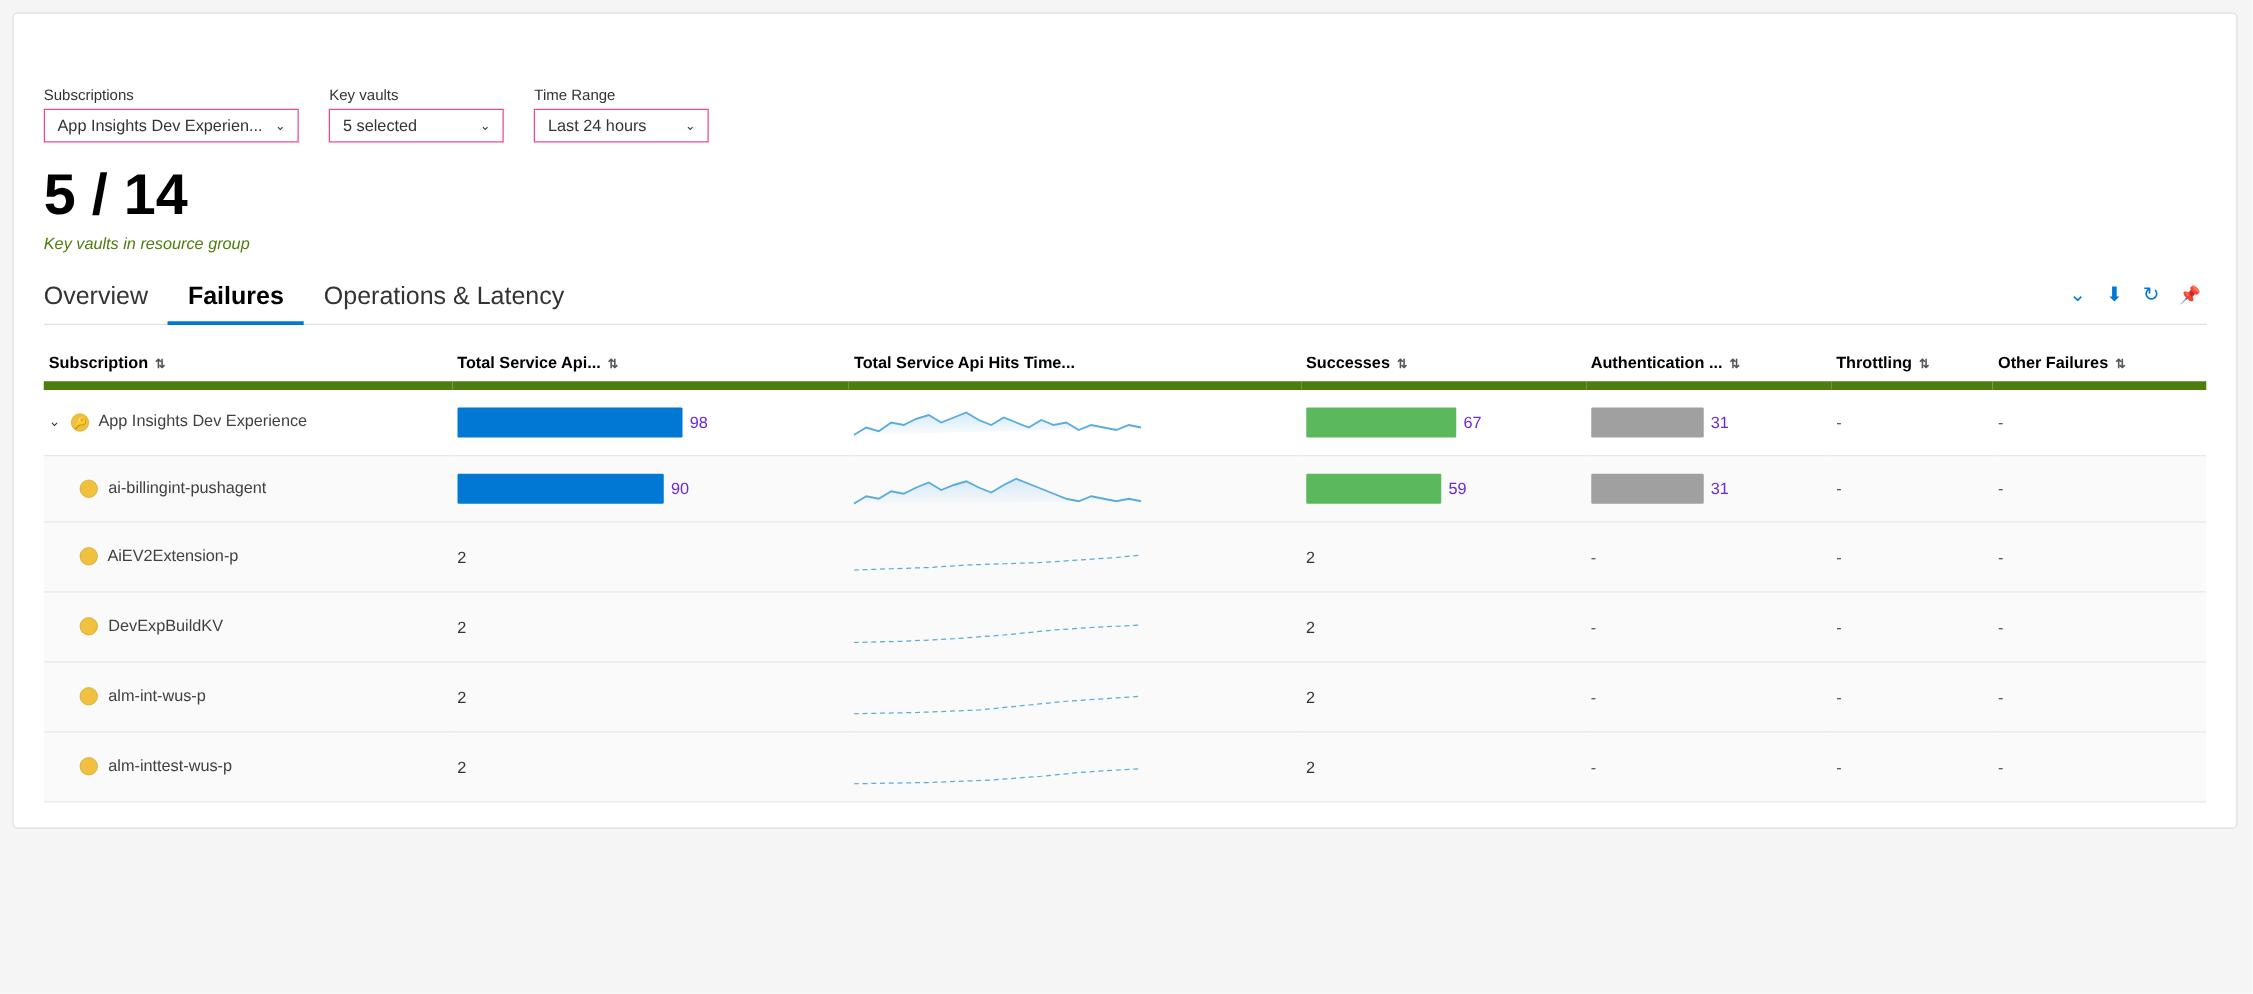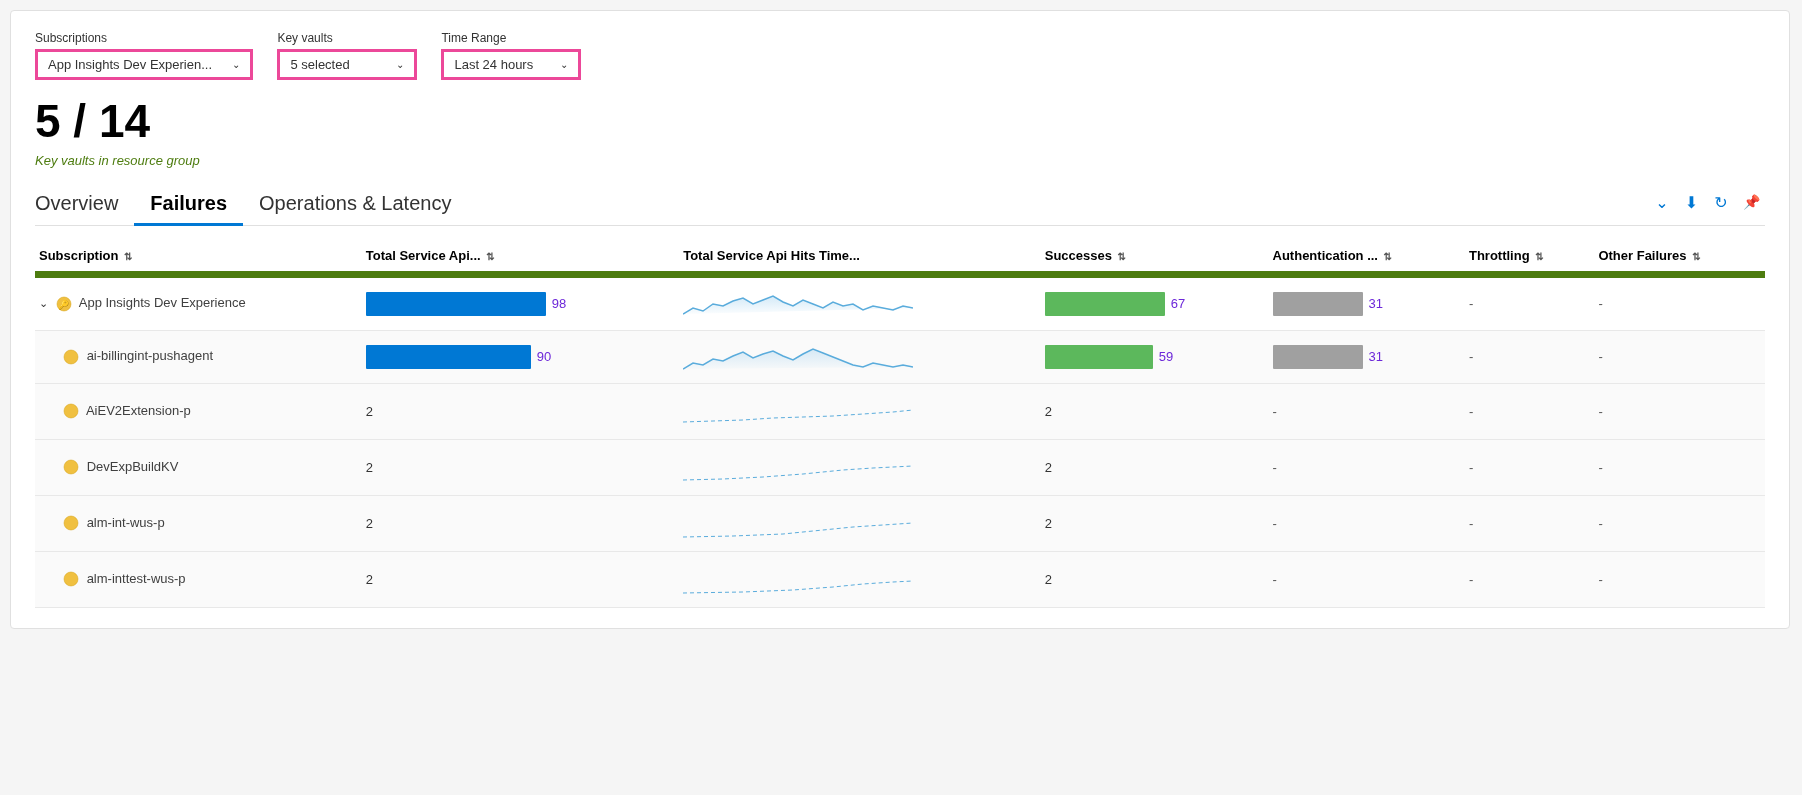--- a/index.html
+++ b/index.html
@@ -16,43 +16,44 @@
       margin: 10px;
       padding: 20px 24px 20px 24px;
       max-width: 1780px;
     }
     
     .filters-row {
       display: flex;
       gap: 24px;
       align-items: center;
       margin-bottom: 16px;
+      margin-top: 38px;
     }
     .filter-group {
       display: flex;
       flex-direction: column;
       gap: 4px;
     }
     .filter-label {
       font-size: 12px;
       color: #333;
       font-weight: 400;
     }
     .filter-select {
       display: flex;
       align-items: center;
-      border: 3px solid #ec4899;
+      border: 1px solid #ec4899;
       padding: 5px 10px;
       cursor: pointer;
       background: #fff;
       font-size: 13px;
       color: #333;
       min-width: 140px;
       justify-content: space-between;
-      gap: 20px;
+      gap: 10px;
     }
     .filter-select .chevron {
       font-size: 10px;
       color: #333;
     }
     
     .summary-section {
       margin-bottom: 16px;
     }
     .summary-count {

